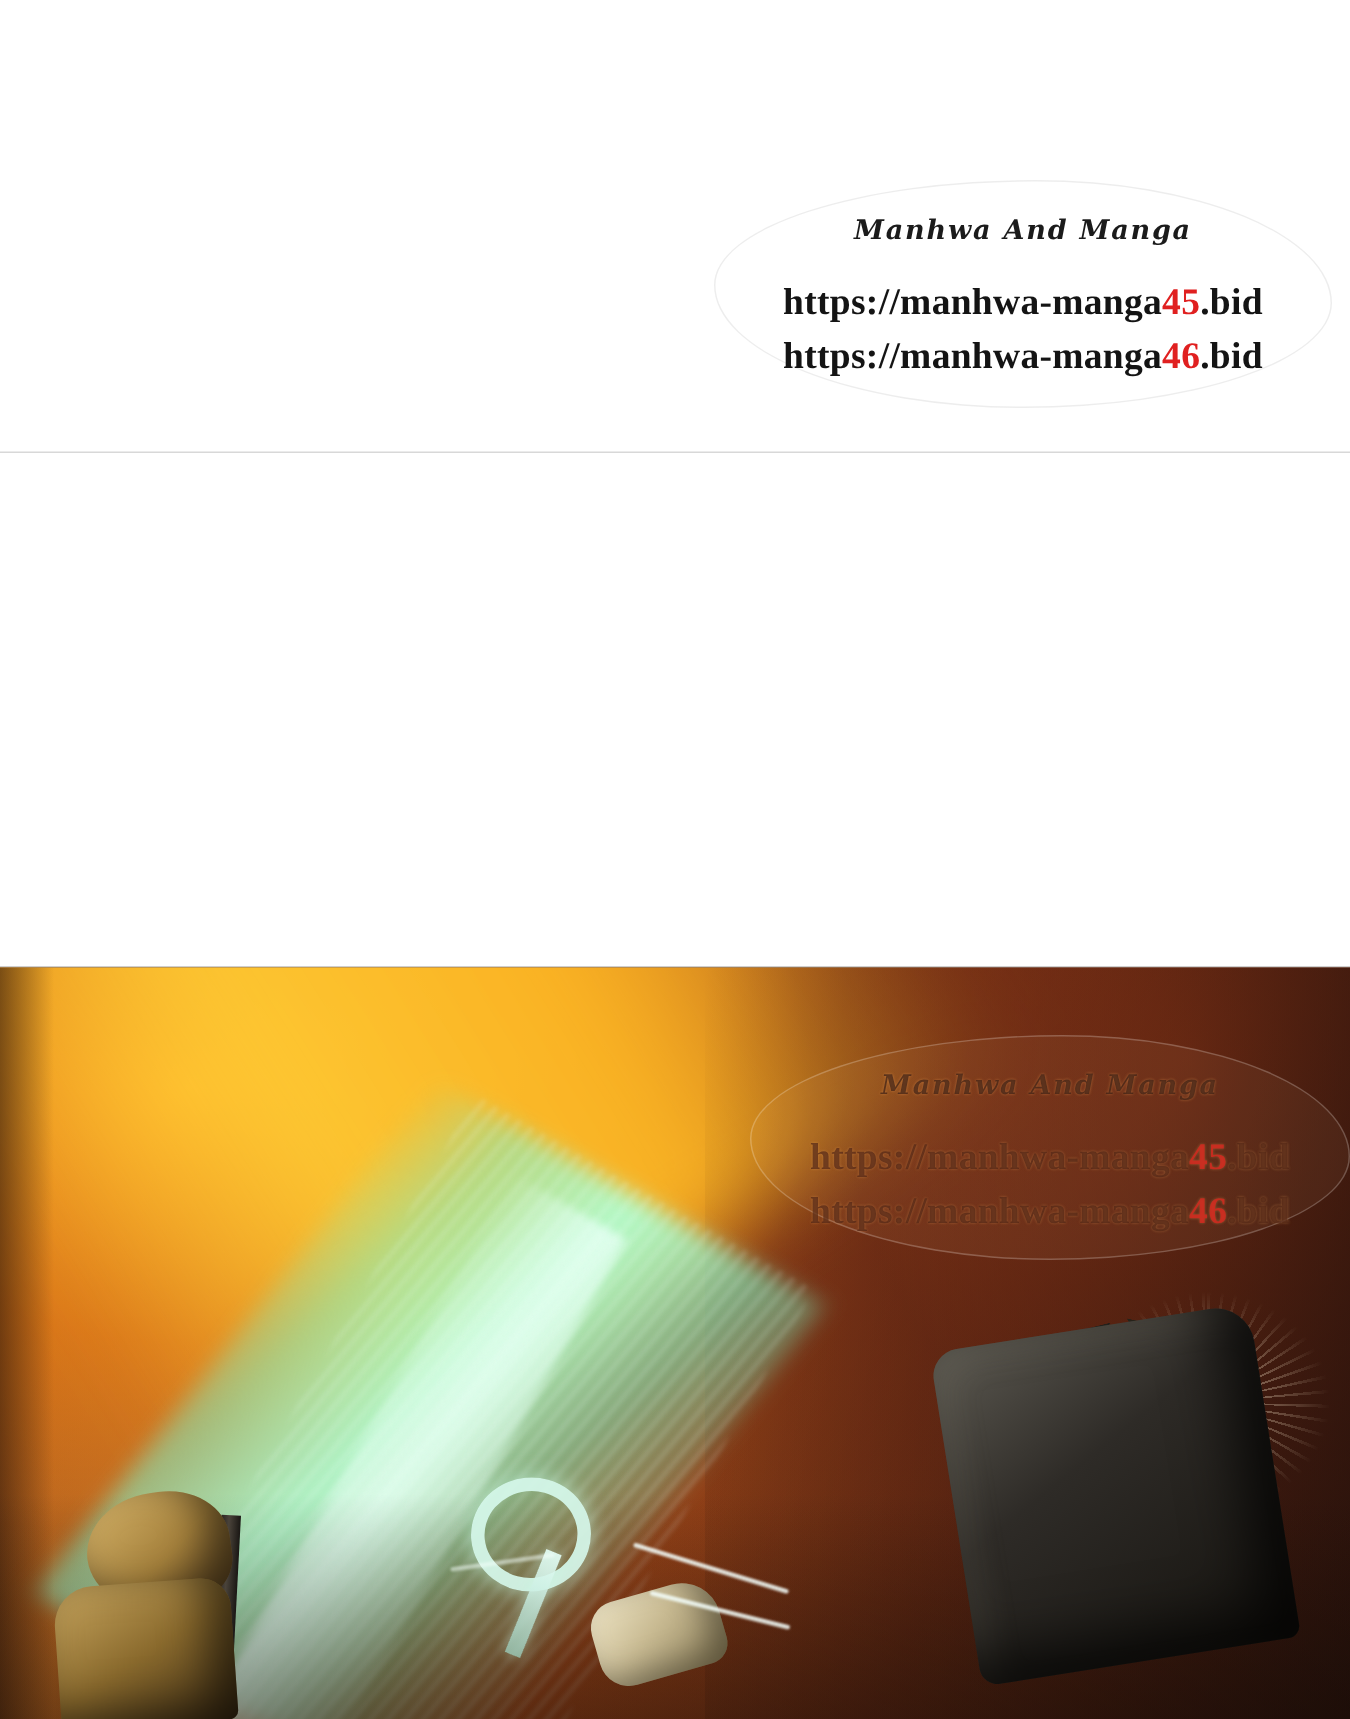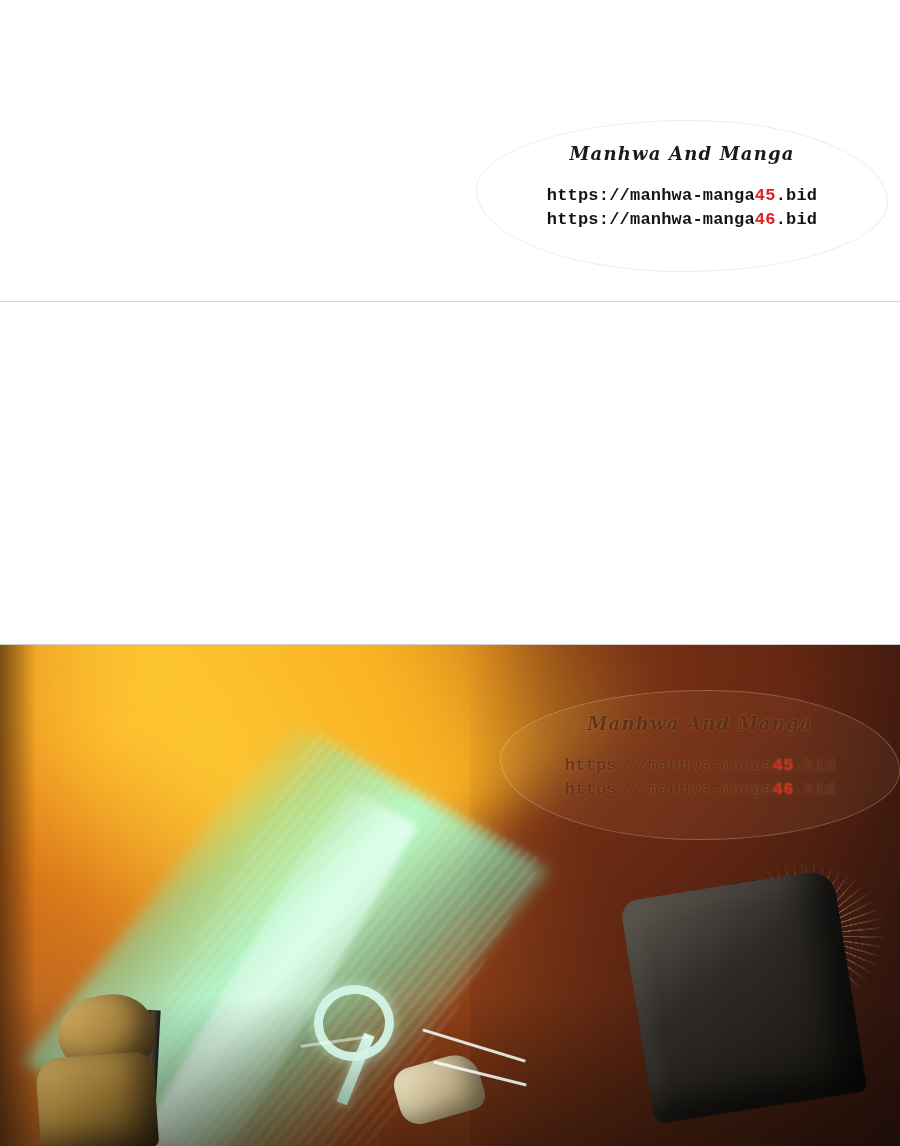--- a/index.html
+++ b/index.html
@@ -76,23 +76,23 @@
     font-family: "DejaVu Serif", serif;
     font-style: italic;
     font-weight: bold;
     font-size: 18px;
     letter-spacing: 1.2px;
     color: #1b1b1b;
     margin-bottom: 20px;
     white-space: nowrap;
   }
   .wm-url {
-    font-family: Liberation Mono, monospace;
+    font-family: Liberation Serif, serif;
     font-weight: bold;
-    font-size: 17px;
+    font-size: 25px;
     color: #141414;
     letter-spacing: 0.2px;
     line-height: 1.42;
     white-space: nowrap;
   }
   .wm-num {
     color: #e02020;
   }
 
   

